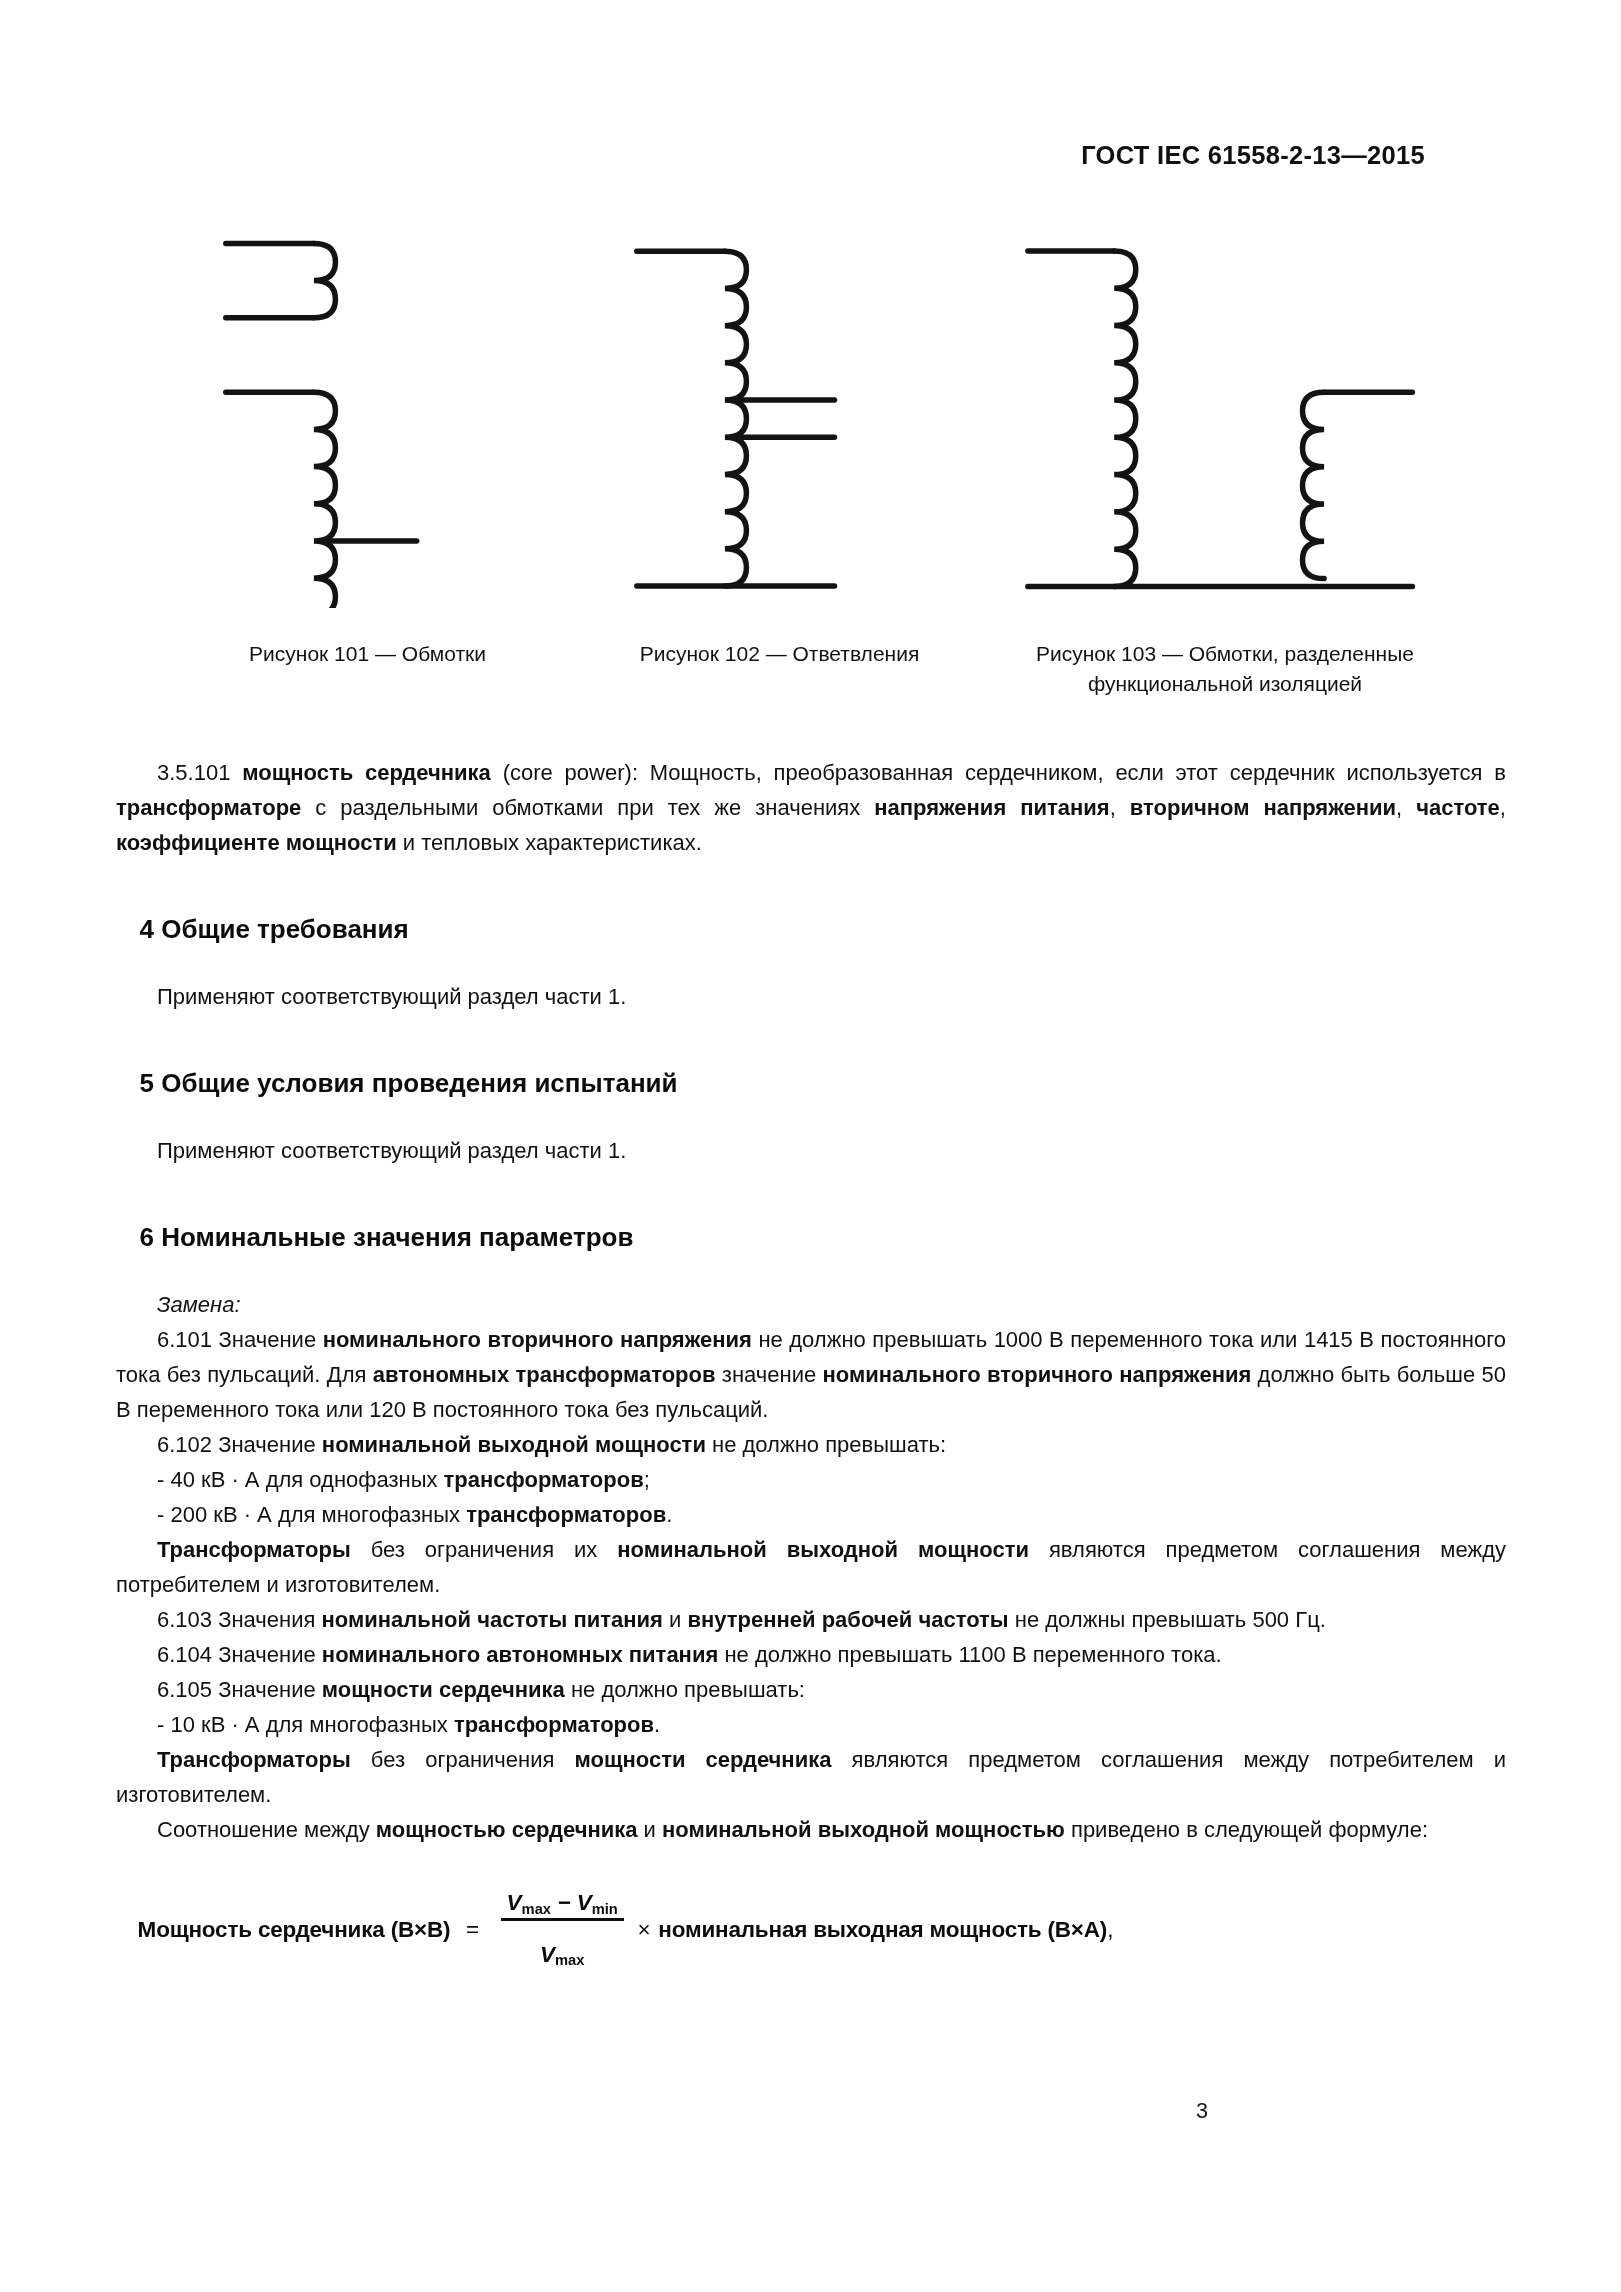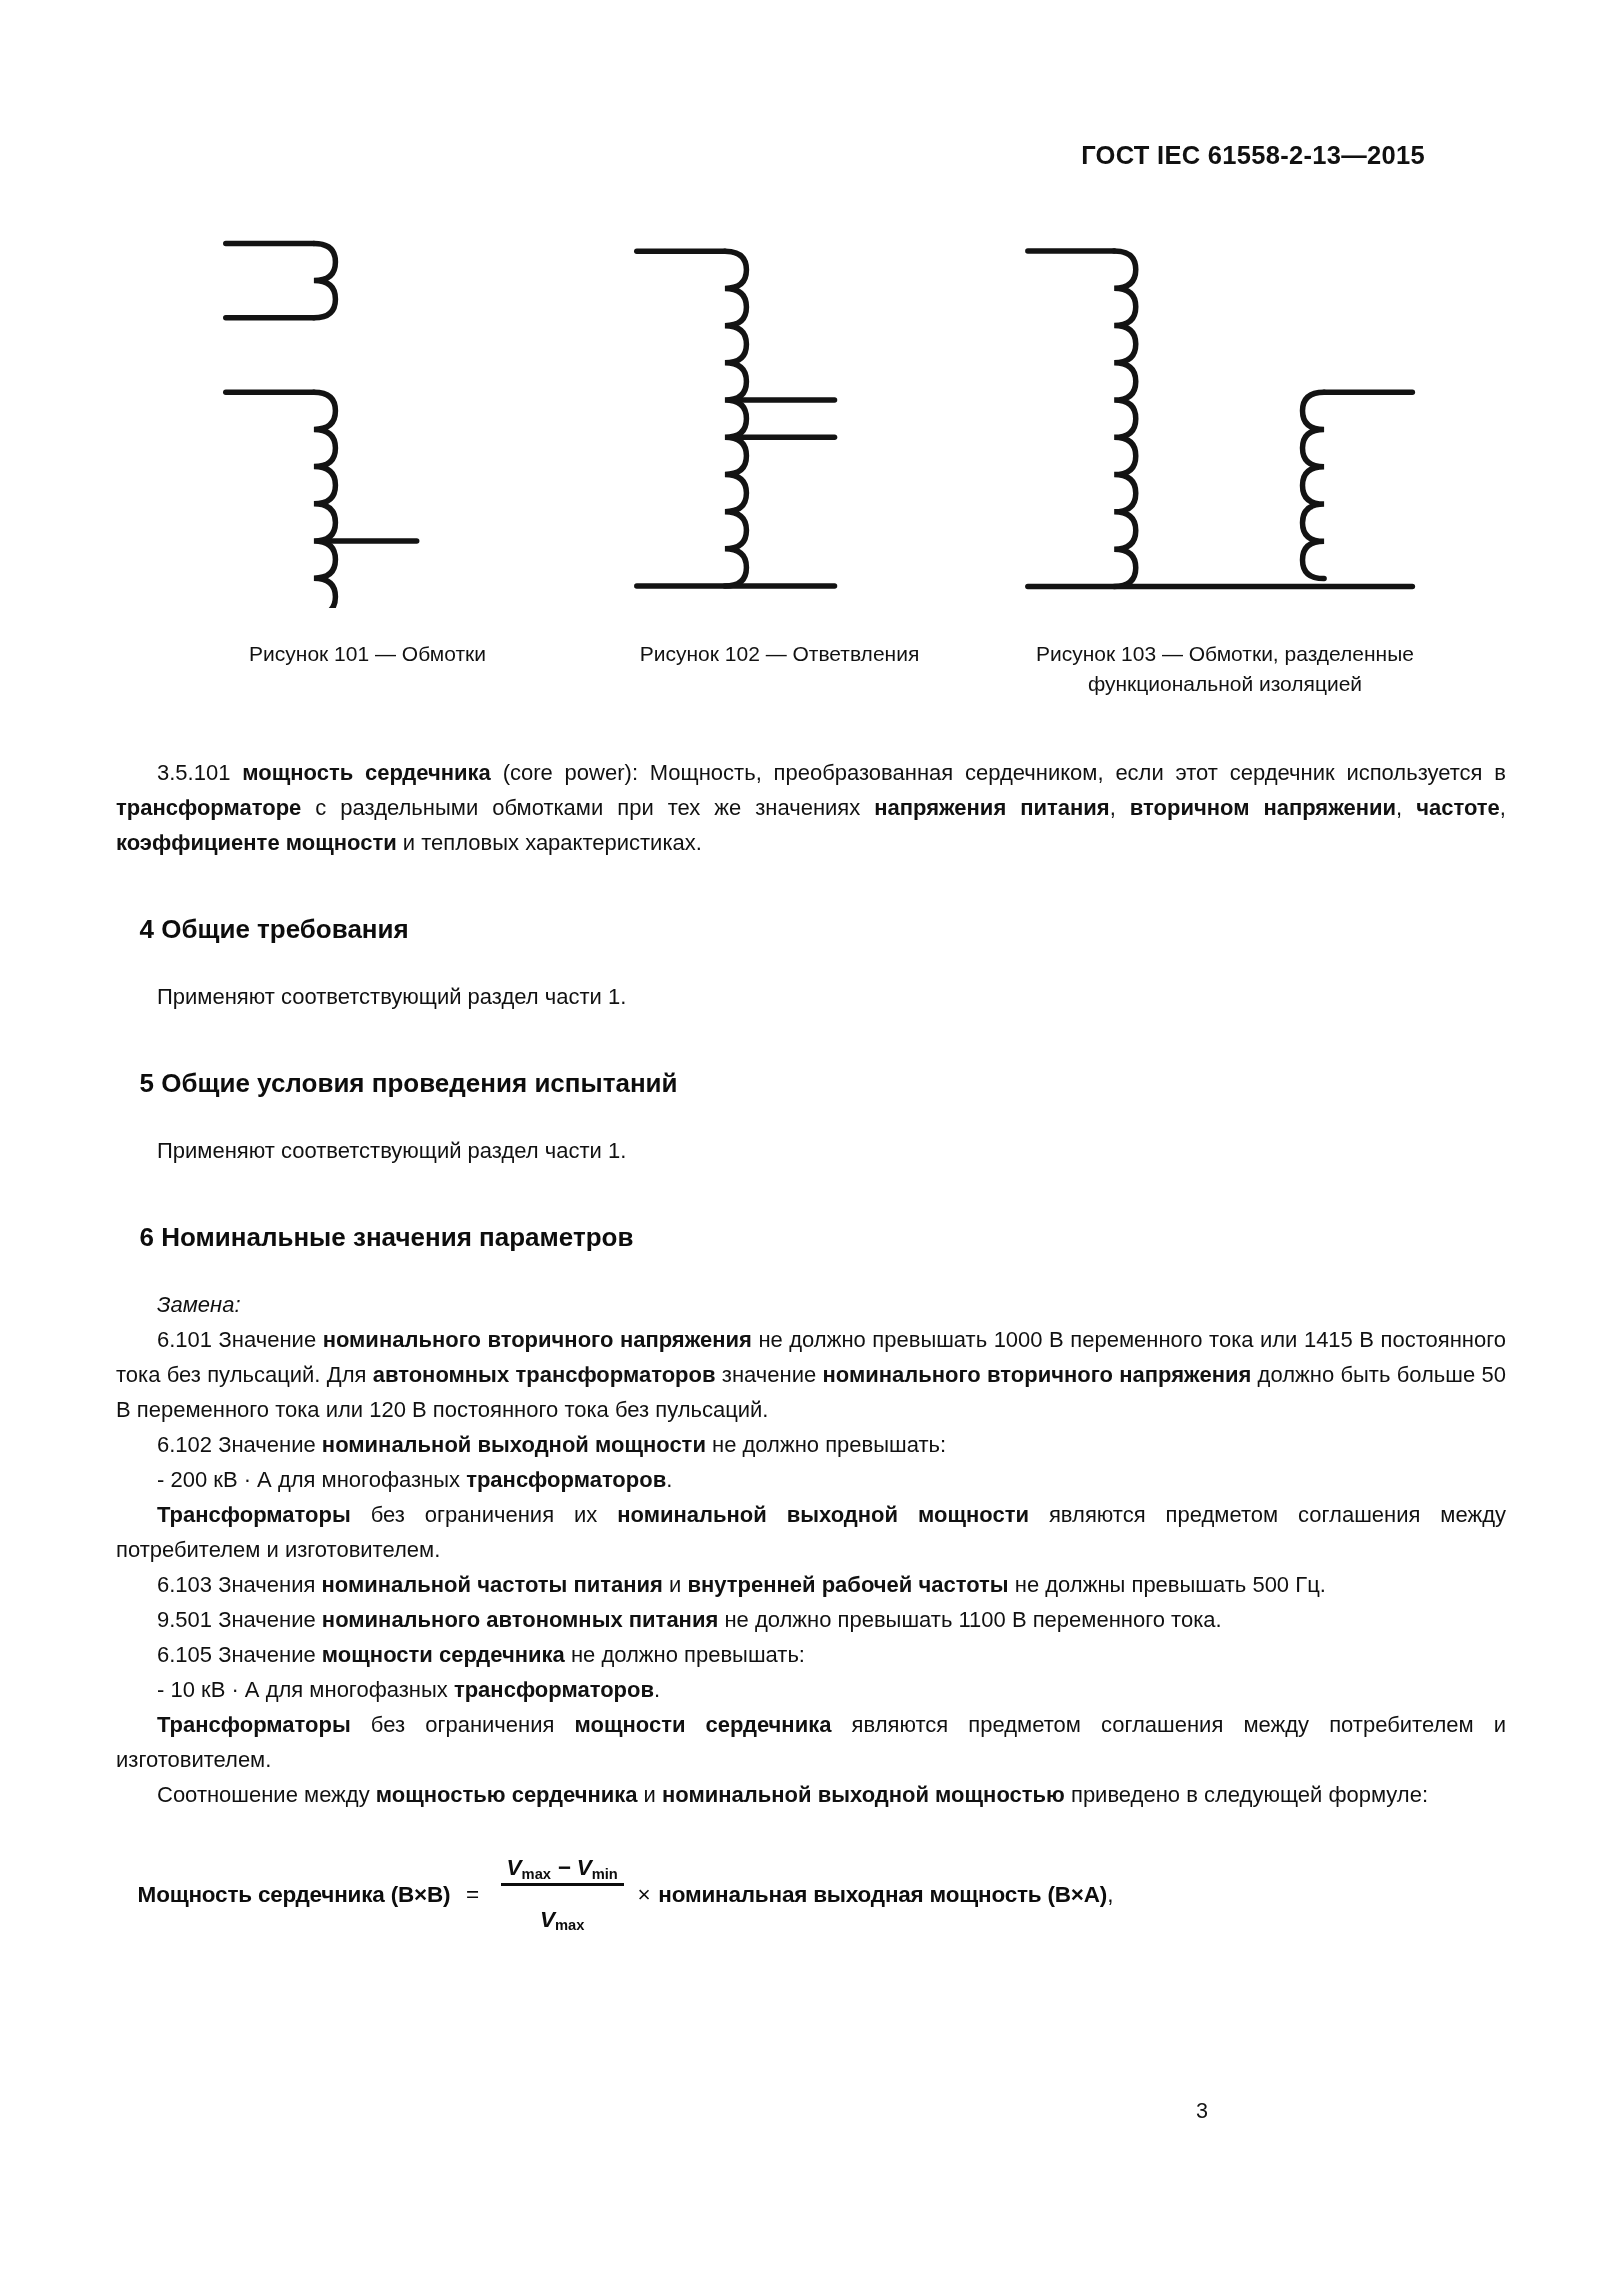--- a/index.html
+++ b/index.html
@@ -289,28 +289,29 @@
       <h2>6  Номинальные значения параметров</h2>
     </div>
     <div class="sp-34"></div>
 
     <p class="indent"><i>Замена:</i></p>
 
     <p class="indent"><span>6.101</span><span>  Значение </span><b>номинального вторичного напряжения</b><span> не должно превышать 1000 В переменного тока или 1415 В постоянного тока без пульсаций. Для </span><b>автономных трансформаторов</b><span> значение </span><b>номинального вторичного напряжения</b><span> должно быть больше 50 В переменного тока или 120 В постоянного тока без пульсаций.</span></p>
 
     <p class="indent"><span>6.102</span><span>  Значение </span><b>номинальной выходной мощности</b><span> не должно превышать:</span></p>
 
+    <p class="dash"><span>- 40 кВ · А для однофазных </span><b>трансформаторов</b><span>;</span></p>
 
     <p class="dash"><span>- 200 кВ · А для многофазных </span><b>трансформаторов</b><span>.</span></p>
 
     <p class="indent"><b>Трансформаторы</b><span> без ограничения их </span><b>номинальной выходной мощности</b><span> являются предметом соглашения между потребителем и изготовителем.</span></p>
 
     <p class="indent"><span>6.103</span><span>  Значения </span><b>номинальной частоты питания</b><span> и </span><b>внутренней рабочей частоты</b><span> не должны превышать 500 Гц.</span></p>
 
-    <p class="indent"><span>9.501</span><span>  Значение </span><b>номинального автономных питания</b><span> не должно превышать 1100 В переменного тока.</span></p>
+    <p class="indent"><span>6.104</span><span>  Значение </span><b>номинального автономных питания</b><span> не должно превышать 1100 В переменного тока.</span></p>
 
     <p class="indent"><span>6.105</span><span>  Значение </span><b>мощности сердечника</b><span> не должно превышать:</span></p>
 
 
     <p class="dash"><span>- 10 кВ · А для многофазных </span><b>трансформаторов</b><span>.</span></p>
 
     <p class="indent"><b>Трансформаторы</b><span> без ограничения </span><b>мощности сердечника</b><span> являются предметом соглашения между потребителем и изготовителем.</span></p>
 
     <p class="indent"><span>Соотношение между </span><b>мощностью сердечника</b><span> и </span><b>номинальной выходной мощностью</b><span> приведено в следующей формуле:</span></p>
 

